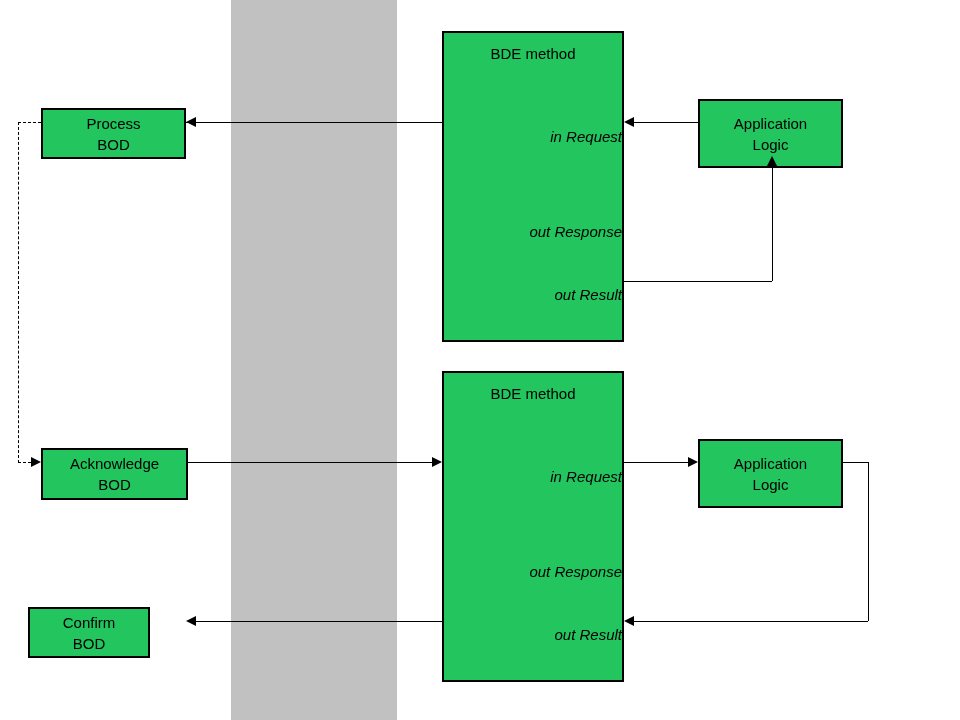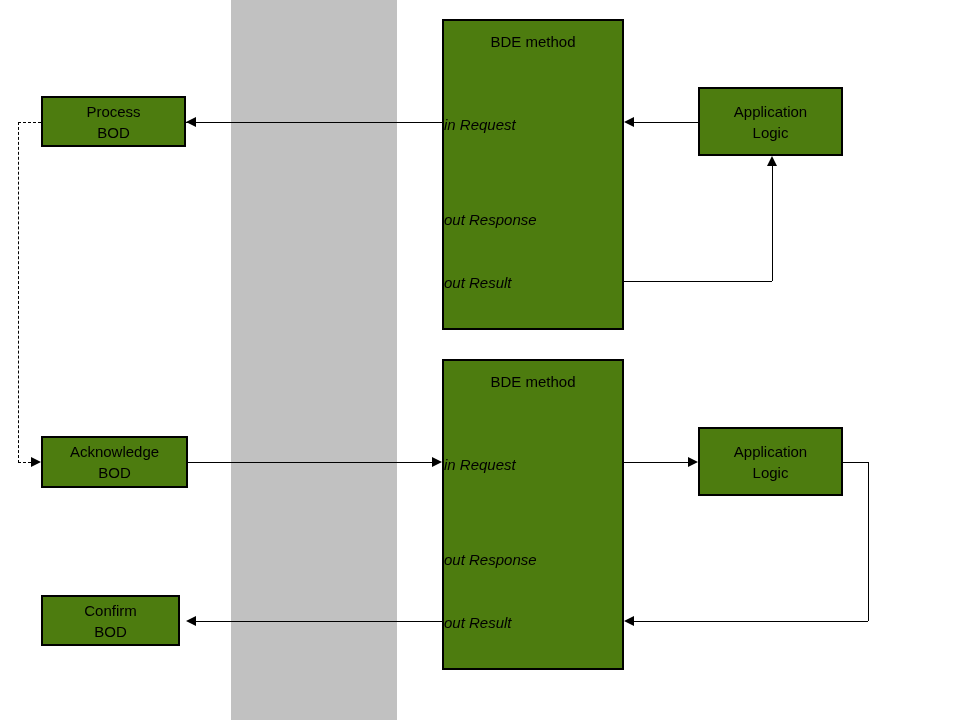--- a/index.html
+++ b/index.html
@@ -20,46 +20,47 @@
     position: absolute;
     left: 231px;
     top: 0;
     width: 166px;
     height: 720px;
     background: #c1c1c1;
     z-index: 0;
   }
   .box {
     position: absolute;
-    background: #4d7c0f;
+    background: #22c55e;
     border: 2px solid #000000;
     box-sizing: border-box;
     z-index: 2;
     font-size: 15px;
     line-height: 21px;
     text-align: center;
+    margin-top: 12px;
   }
   .label-box {
     display: flex;
     flex-direction: column;
     align-items: center;
     justify-content: center;
   }
   .bde-box .bde-title {
     position: absolute;
     left: 0;
     right: 0;
     top: 10px;
     text-align: center;
   }
   .bde-box .param {
     position: absolute;
     left: 0;
     right: 0;
-    text-align: left;
+    text-align: right;
     font-style: italic;
     font-size: 15px;
   }
   .param-in       { top: 93px; }
   .param-response { top: 188px; }
   .param-result   { top: 251px; }
   .hline {
     position: absolute;
     height: 0;
     border-top: 1px solid #000000;
@@ -134,21 +135,21 @@
   <div class="box label-box" style="left:41px; top:96px; width:145px; height:51px;">
     <span>Process</span>
     <span>BOD</span>
   </div>
 
   <div class="box label-box" style="left:41px; top:436px; width:147px; height:52px;">
     <span>Acknowledge</span>
     <span>BOD</span>
   </div>
 
-  <div class="box label-box" style="left:41px; top:595px; width:139px; height:51px;">
+  <div class="box label-box" style="left:28px; top:595px; width:122px; height:51px;">
     <span>Confirm</span>
     <span>BOD</span>
   </div>
 
   <div class="box bde-box" style="left:442px; top:19px; width:182px; height:311px;">
     <div class="bde-title">
       <div>BDE method</div>
     </div>
     <div class="param param-in">in Request</div>
     <div class="param param-response">out Response</div>

